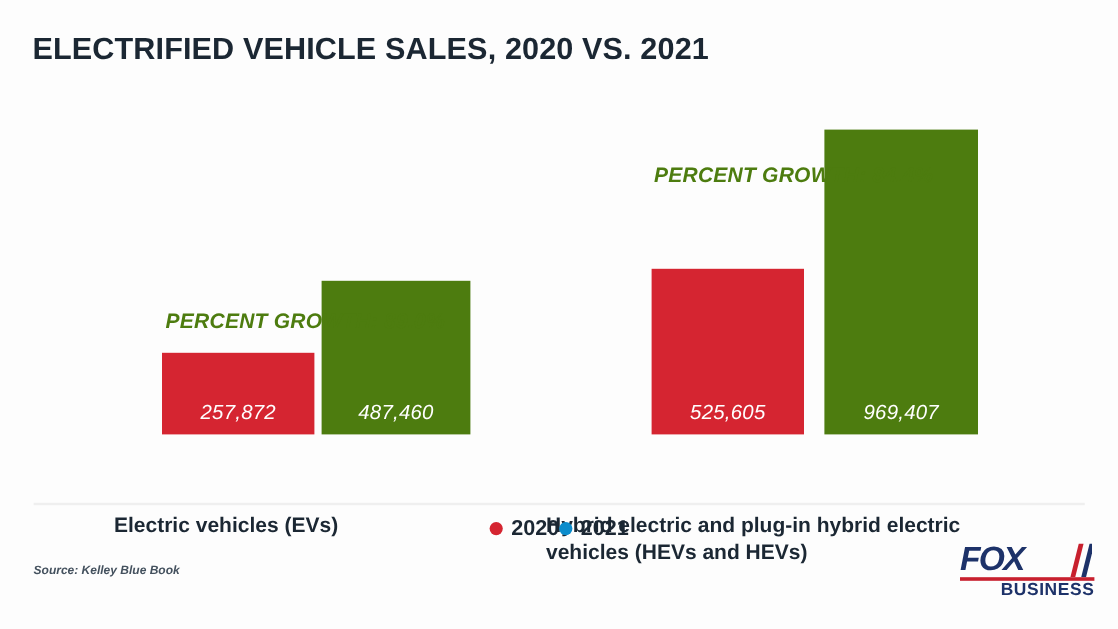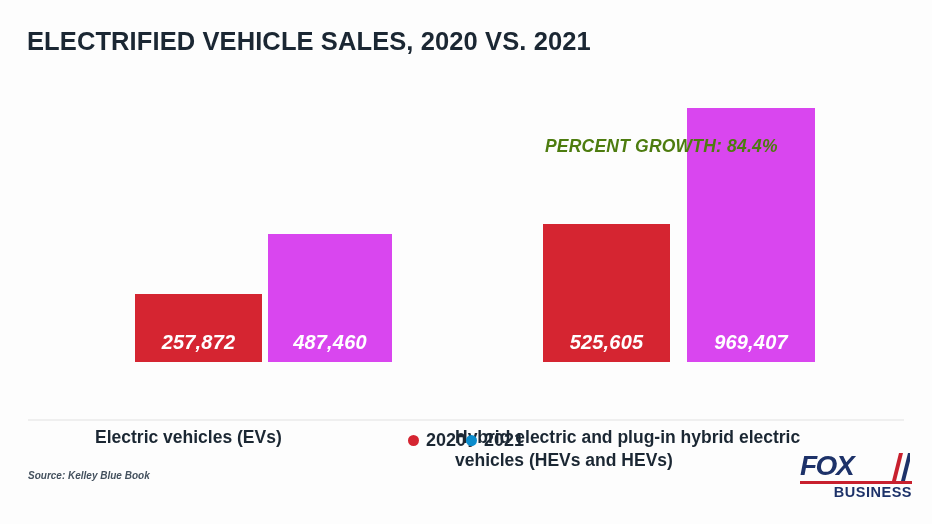--- a/index.html
+++ b/index.html
@@ -57,35 +57,35 @@
     height: 300px;
   }
   #group-0 { left: 135px; width: 257px; }
   #group-1 { left: 543px; width: 272px; }
 
   .bar {
     position: absolute;
     bottom: 0;
   }
   .bar-2020 { background: #d52531; left: 0; }
-  .bar-2021 { background: #d946ef; }
+  .bar-2021 { background: #4d7c0f; }
 
   #group-0 .bar-2020 { width: 127px; height: 65px; }
   #group-0 .bar-2021 { width: 124px; height: 128px; left: 133px; }
   #group-1 .bar-2020 { width: 127px; height: 137px; }
   #group-1 .bar-2021 { width: 128px; height: 254px; left: 144px; }
 
   .bar-value {
     position: absolute;
     left: 0;
     right: 0;
     bottom: 8px;
     text-align: center;
-    font-size: 20px;
-    font-weight: bold;
+    font-size: 17px;
+    font-weight: normal;
     font-style: italic;
     color: #ffffff;
     letter-spacing: 0.2px;
   }
 
   
   .growth-label {
     position: absolute;
     font-size: 17.5px;
     font-weight: bold;
@@ -209,20 +209,21 @@
 
     <div class="group" id="group-1">
       <div class="bar bar-2020" style="height: 137.7px;">
         <span class="bar-value">525,605</span>
       </div>
       <div class="bar bar-2021" style="height: 254px;">
         <span class="bar-value">969,407</span>
       </div>
     </div>
 
+    <div class="growth-label" id="growth-0">PERCENT GROWTH: 89.0%</div>
     <div class="growth-label" id="growth-1">PERCENT GROWTH: 84.4%</div>
 
     <div class="cat-label" id="cat-0">Electric vehicles (EVs)</div>
     <div class="cat-label" id="cat-1">
       <div>Hybrid electric and plug-in hybrid electric</div>
       <div>vehicles (HEVs and HEVs)</div>
     </div>
 
   </div>
 

